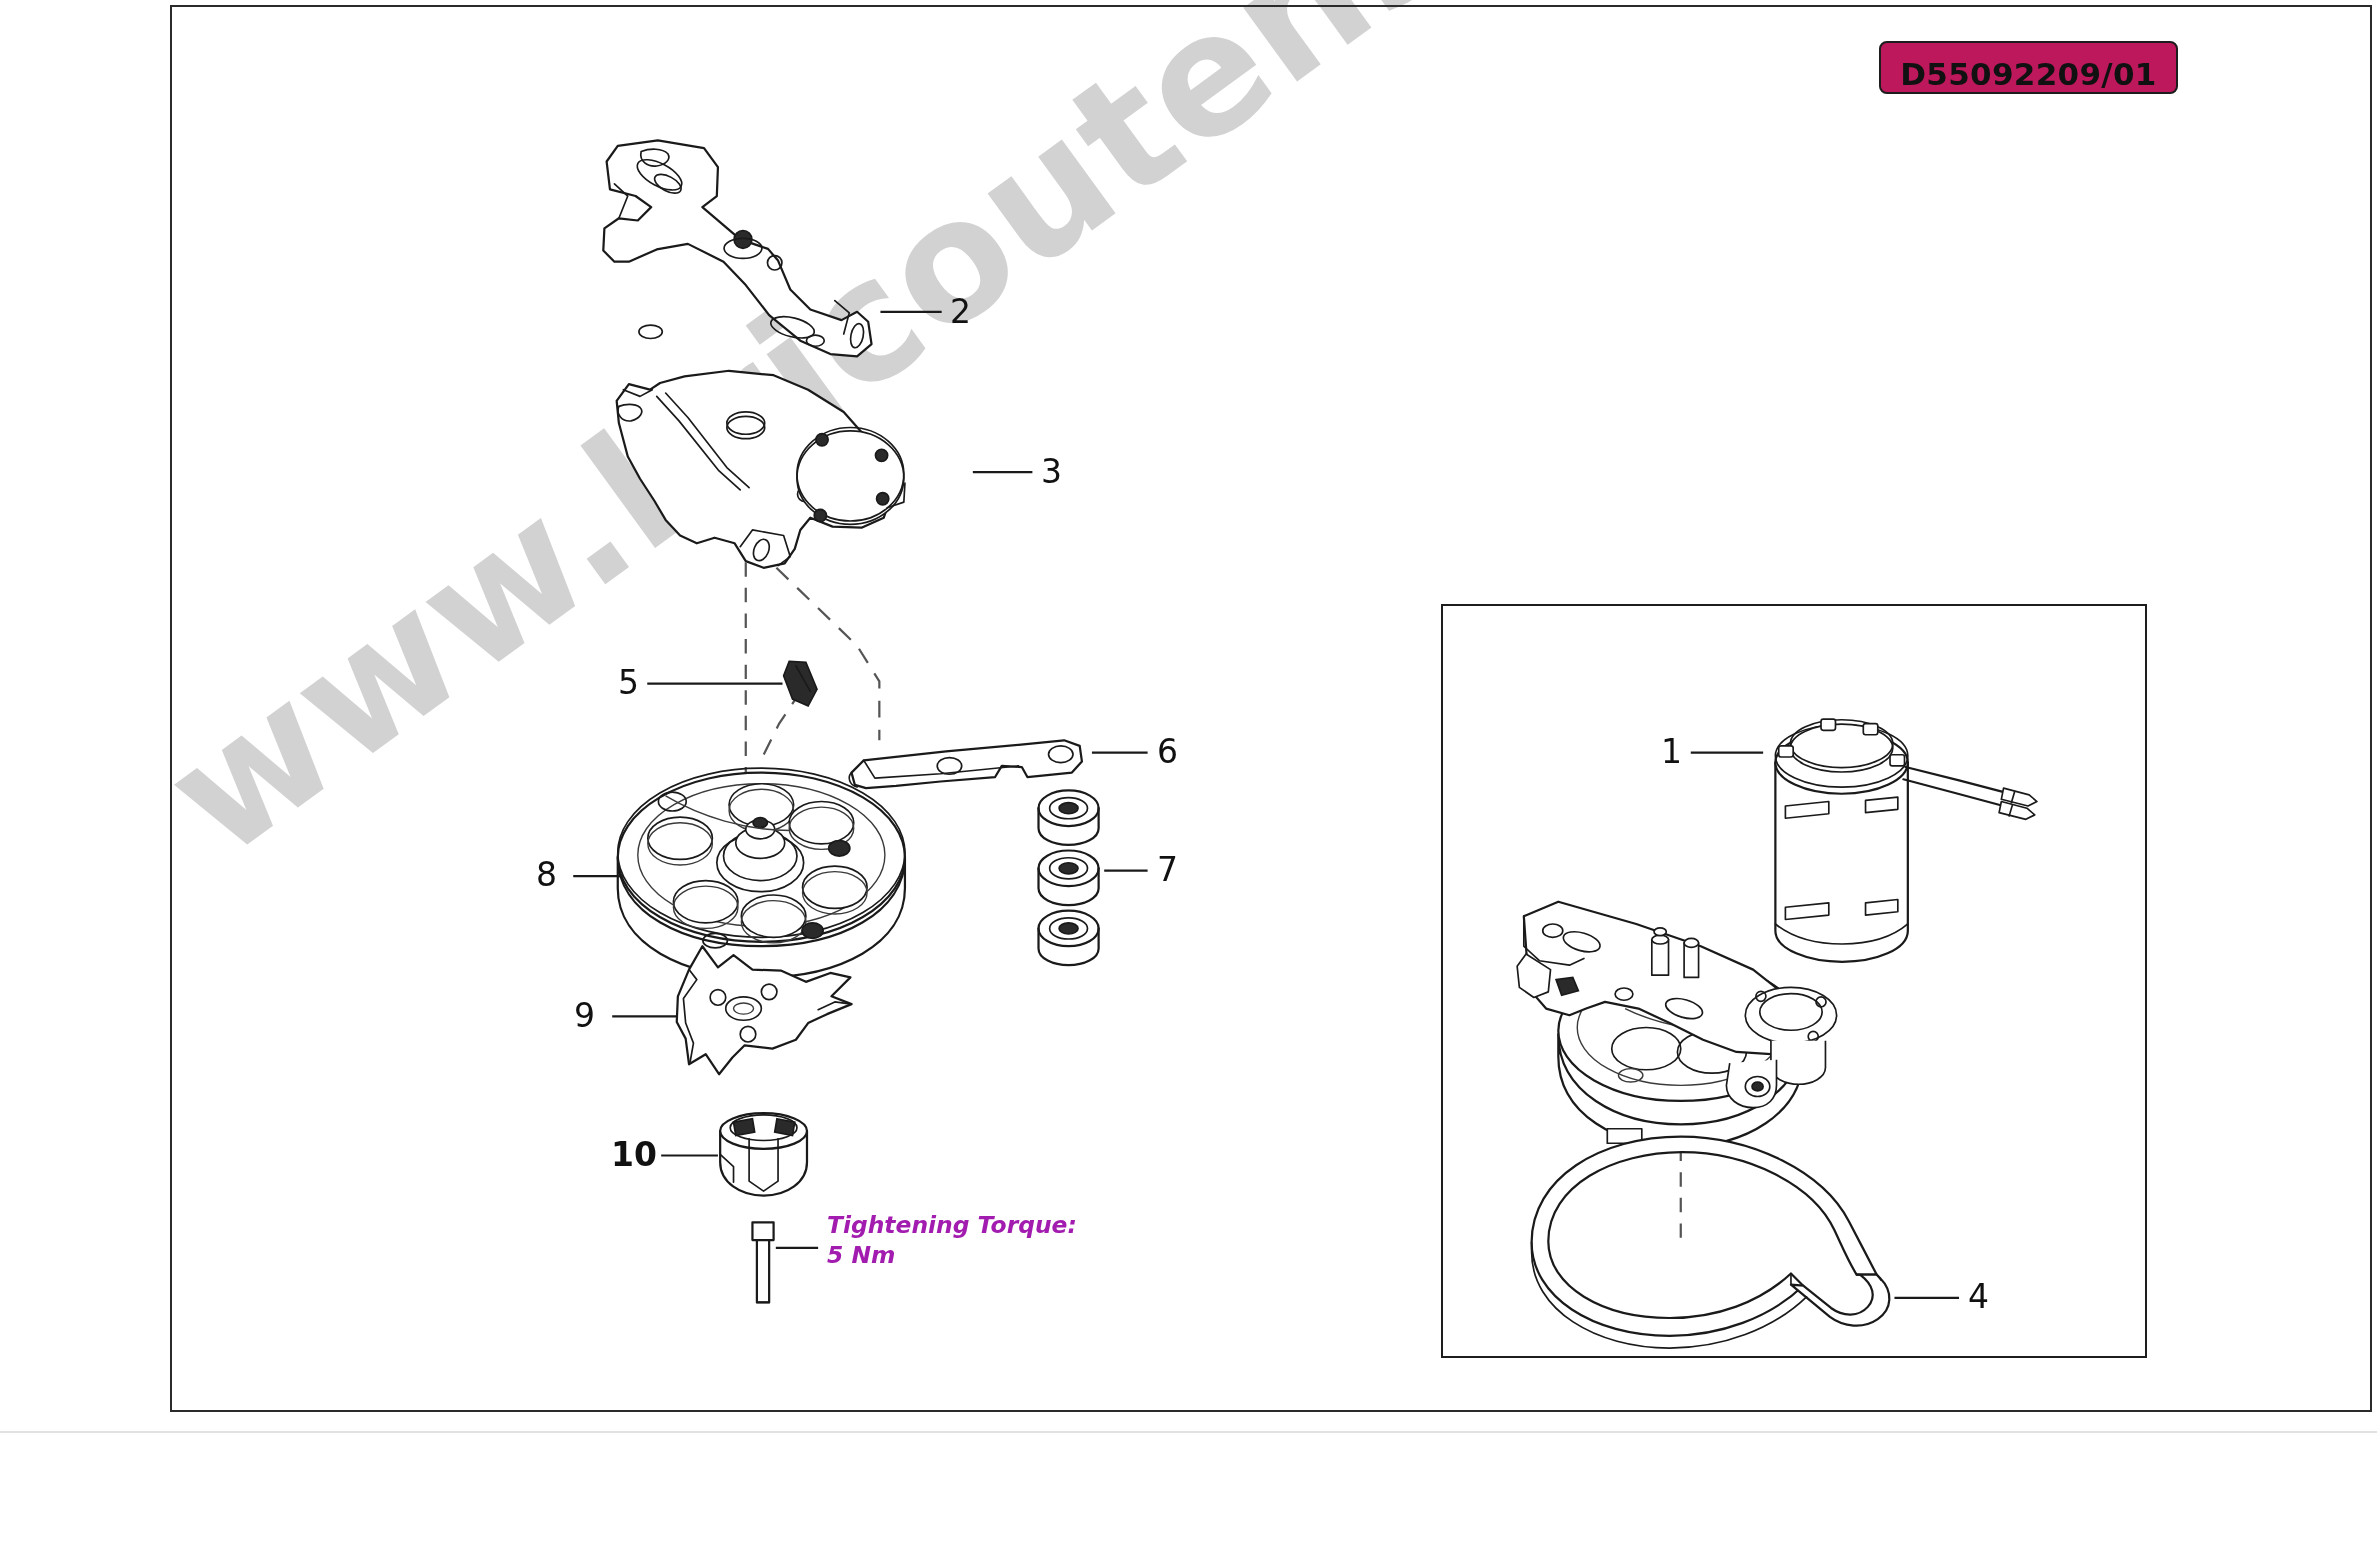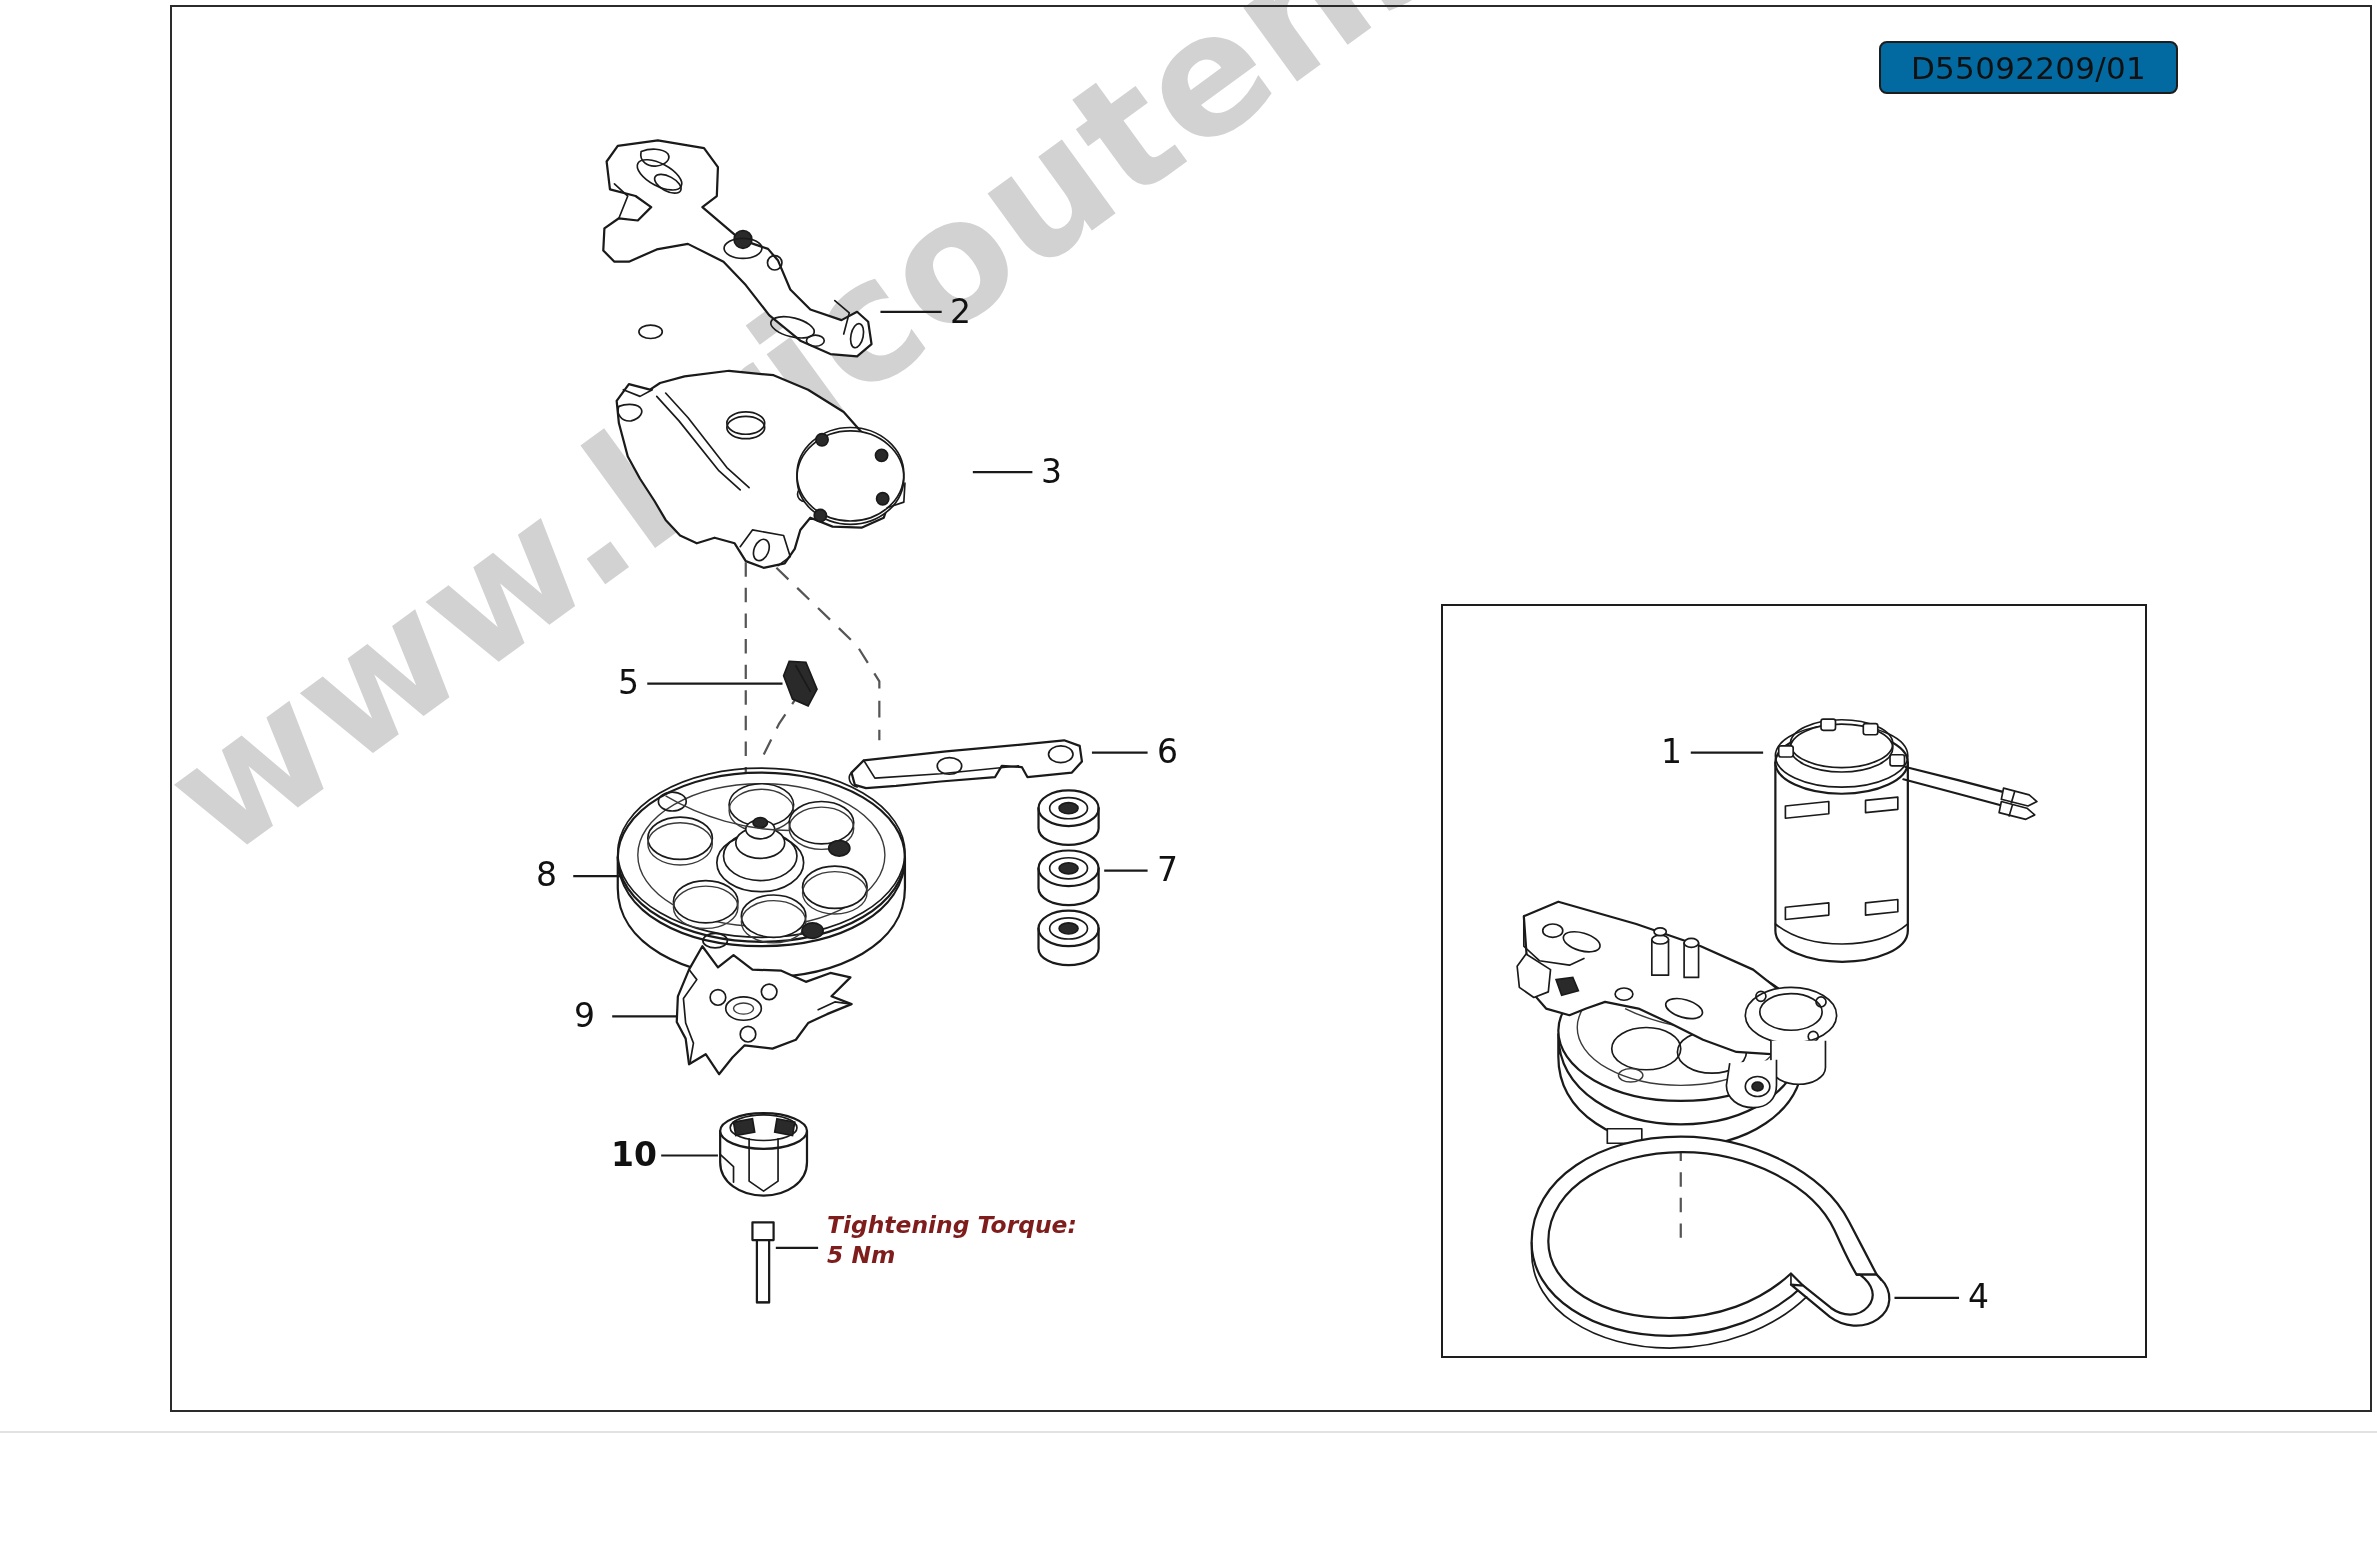--- a/index.html
+++ b/index.html
@@ -54,25 +54,26 @@
 
   
   #drawing-number-badge {
     position: absolute;
     left: 1879px;
     top: 41px;
     width: 295px;
     height: 49px;
     border: 2.2px solid #1d1d1d;
     border-radius: 7.8px;
-    background: #0369a1;
+    background: #be185d;
     display: flex;
-    align-items: center;
+    align-items: flex-end;
     justify-content: center;
     z-index: 30;
+    font-weight: bold;
   }
   #drawing-number-badge span {
     font-family: "DejaVu Sans", sans-serif;
     font-size: 31px;
     color: #111111;
     letter-spacing: 0.3px;
   }
 
   
   #inset-frame {
@@ -119,21 +120,21 @@
   
   #torque-note {
     position: absolute;
     left: 827px;
     top: 1211px;
     z-index: 25;
     font-family: "DejaVu Sans", sans-serif;
     font-style: italic;
     font-size: 23.4px;
     font-weight: 600;
-    color: #7f1d1d;
+    color: #a21caf;
     line-height: 1.28;
     white-space: nowrap;
   }
 
   
   #footer-divider {
     position: absolute;
     left: 0;
     top: 1431px;
     width: 2377px;

